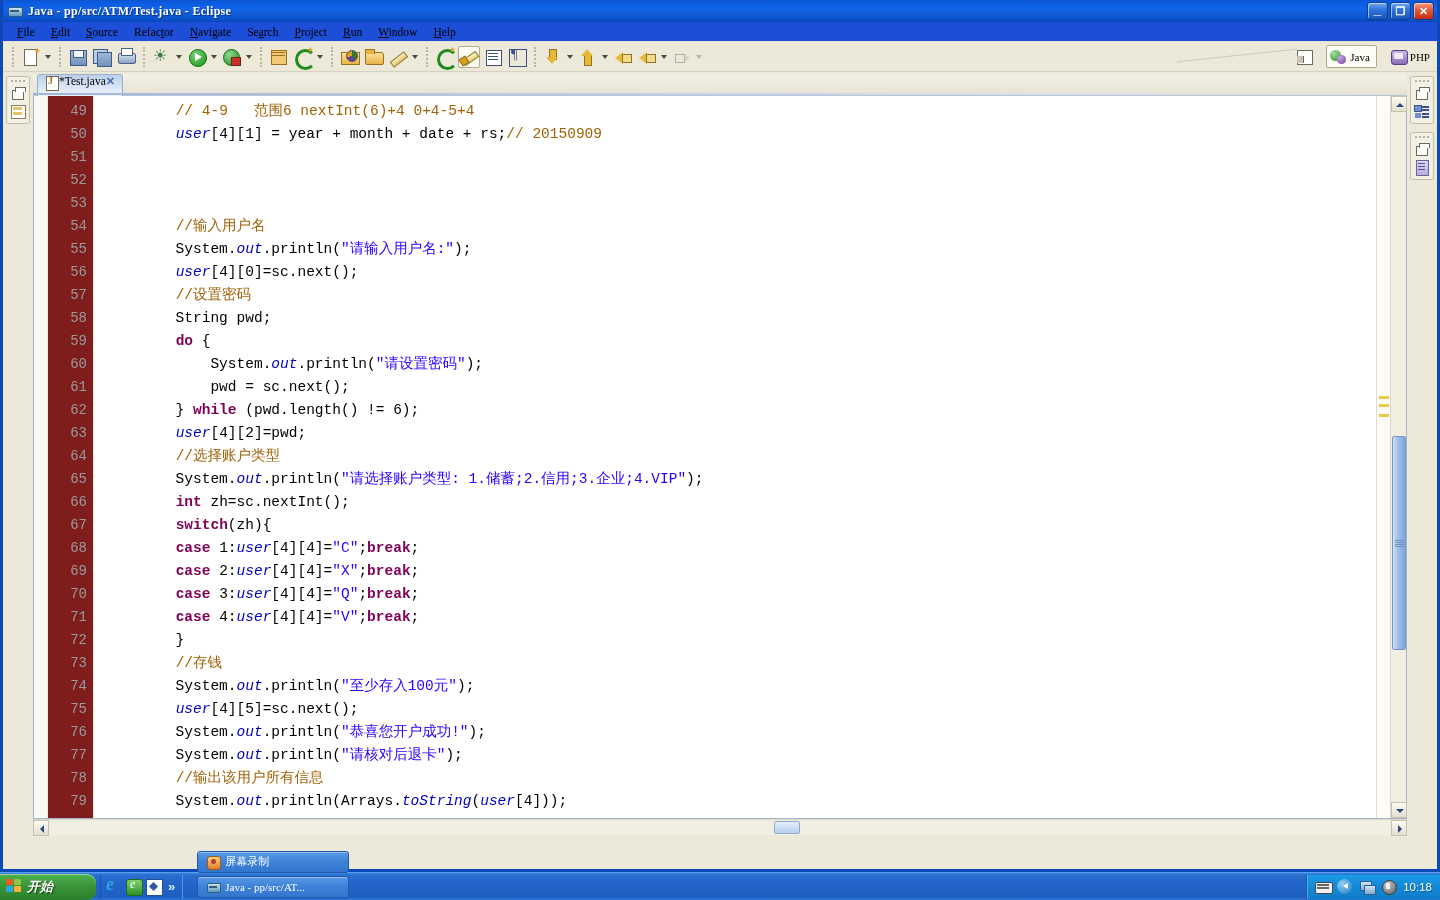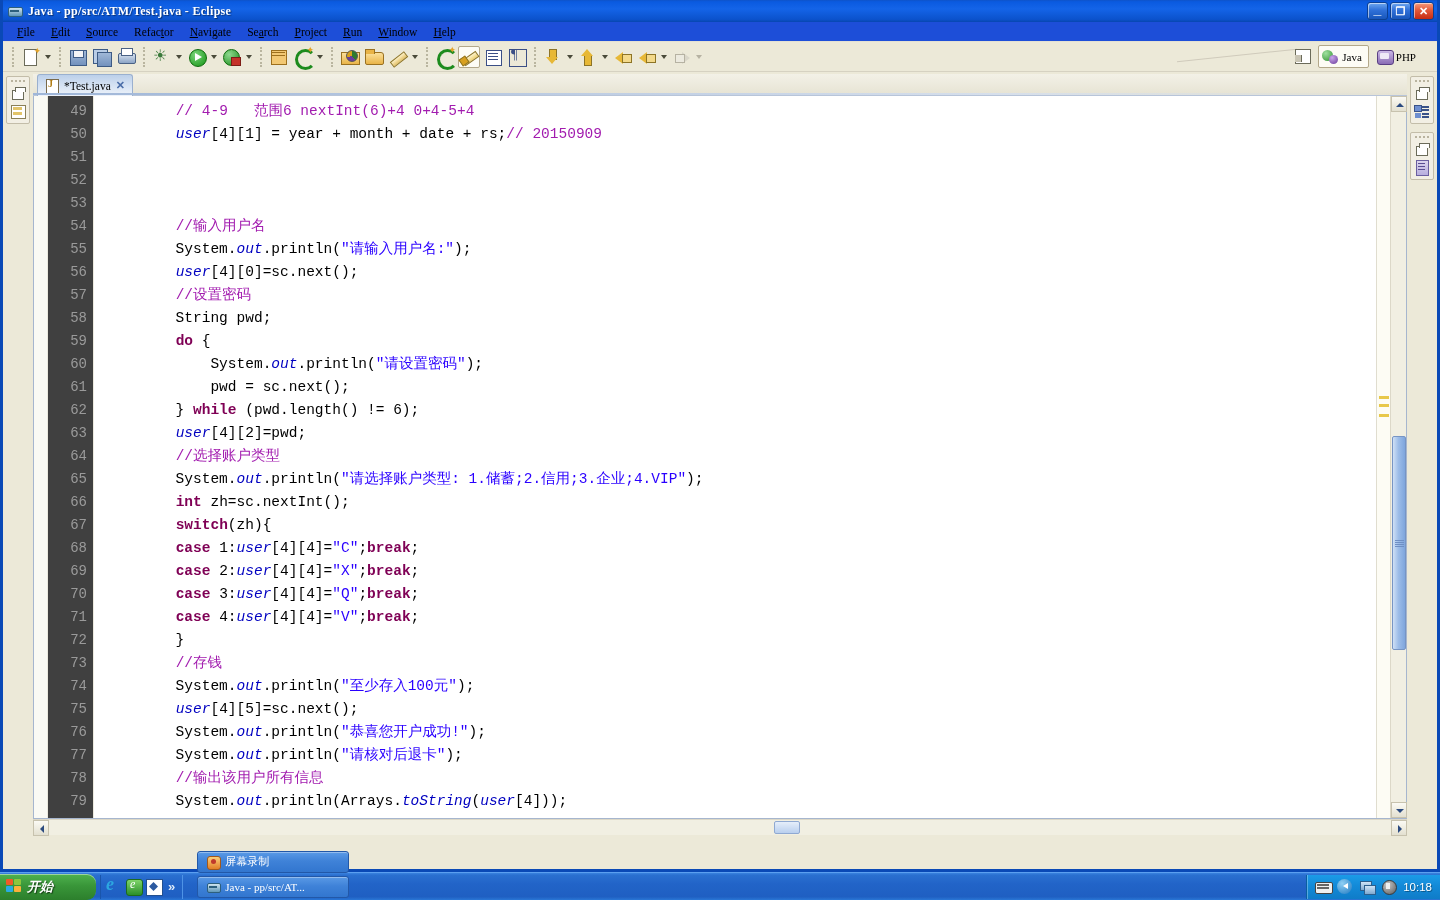--- a/index.html
+++ b/index.html
@@ -168,21 +168,21 @@
   .ic-perspnew::before { content:""; position:absolute; left:1px; top:2px; width:14px; height:13px; border:1.5px solid #6b6b5a; background:#fff; }
   .ic-perspnew::after { content:""; position:absolute; left:1px; top:8px; width:6px; height:7px; background:#c9c5b4; border-right:1.5px solid #6b6b5a; }
   .ic-javaperp::before { content:""; position:absolute; left:0px; top:2px; width:11px; height:11px; border-radius:50%;
     background: radial-gradient(circle at 35% 30%,#9fe09f,#2f8f2f); }
   .ic-javaperp::after { content:""; position:absolute; left:7px; top:7px; width:9px; height:9px; border-radius:50%;
     background: radial-gradient(circle at 35% 30%,#c9a6e8,#6a3b9c); }
   .ic-phpperp::before { content:""; position:absolute; left:1px; top:2px; width:15px; height:13px; border-radius:3px;
     background:linear-gradient(to bottom,#cbb8e6,#8a6cb5); border:1px solid #5a3f84; }
   .ic-phpperp::after { content:""; position:absolute; left:4px; top:5px; width:9px; height:6px; background:#efe9f7; border-radius:1px; }
 
-  #perspbar { position:absolute; right:14px; top:3px; display:flex; align-items:flex-start; gap:3px; }
+  #perspbar { position:absolute; right:0; top:3px; display:flex; align-items:center; gap:9px; }
   .perspbtn {
     display:flex; align-items:center; gap:3px; padding:2px 6px 2px 3px;
     font-size:11px; font-family:"Liberation Serif",serif; cursor:pointer;
     border:1px solid transparent; border-radius:2px;
   }
   .perspbtn.sel { background:#fdfcf5; border:1px solid #b3a88a; }
   #toolbar-divider { position:absolute; right:140px; top:13px; width:120px; height:1px;
     background:#cfcabb; transform: skewY(-6deg); }
 
   
@@ -226,21 +226,21 @@
     height:22px; position:relative;
     background: linear-gradient(to bottom, #f3f1e7, #e6e3d3);
     border-bottom:1px solid #b8c5d9;
   }
   #tabrow::after {
     content:""; position:absolute; left:0; right:0; bottom:0; height:2px;
     background: linear-gradient(to right,#9fb6d8,#d6dfeb 70%, #e6e3d3);
   }
   #edittab {
     position:absolute; left:4px; top:0; height:22px;
-    display:flex; align-items:center; gap:5px; padding:0 7px 0 6px;
+    display:flex; padding:0 7px 0 6px;
     background: linear-gradient(to bottom,#bcd0ea 0%,#d8e4f4 55%,#eef3fa 100%);
     border:1px solid #9ab0cf; border-bottom:none;
     border-radius:3px 3px 0 0;
     font-size:11.5px; font-family:"Liberation Serif",serif; color:#000;
     cursor:pointer;
   }
   .ic-java::before { content:""; position:absolute; left:2px; top:1px; width:11px; height:13px;
     background:#fff; border:1.3px solid #7a6a4a; }
   .ic-java::after { content:"J"; position:absolute; left:4px; top:0px; font-size:10px;
     color:#b07b12; font-weight:bold; font-family:"Liberation Serif",serif; }
@@ -250,34 +250,34 @@
   #editorbox {
     flex:1; display:flex; position:relative;
     background:#fff; border:1px solid #a6b6ce; border-top:none;
     margin-right:0;
   }
   #gutter-fold {
     width:14px; background:#fafaf4; border-right:1px solid #ebe9de;
     flex-shrink:0;
   }
   #linenums {
-    width:46px; background:#404040; text-align:right;
+    width:46px; background:#7f1d1d; text-align:right;
     padding: 4px 6px 0 0; flex-shrink:0;
     font-family:"Liberation Mono", monospace; font-size:14px; line-height:23px;
     color:#9a9a9a; user-select:none;
     border-right:1px solid #eceadf;
   }
   #codearea {
     flex:1; position:relative; overflow:hidden;
     padding: 4px 0 0 12px;
     font-family:"Liberation Mono", monospace; font-size:14.5px; line-height:23px;
     white-space:pre; color:#000;
   }
   .ln { height:23px; }
-  .cmt { color:#a21caf;margin-top:16px; }
+  .cmt { color:#a16207;margin-top:16px; }
   .kw  { color:#7f0055; font-weight:bold;margin-top:36px; }
   .str { color:#2a00ff; }
   .fld { color:#0000c0; font-style:italic; }
   .stc { color:#0000c0; font-style:italic; }
 
   
   #vruler {
     width:14px; background:#fdfcf4; border-left:1px solid #e0ddcf; flex-shrink:0;
     position:relative;
   }

